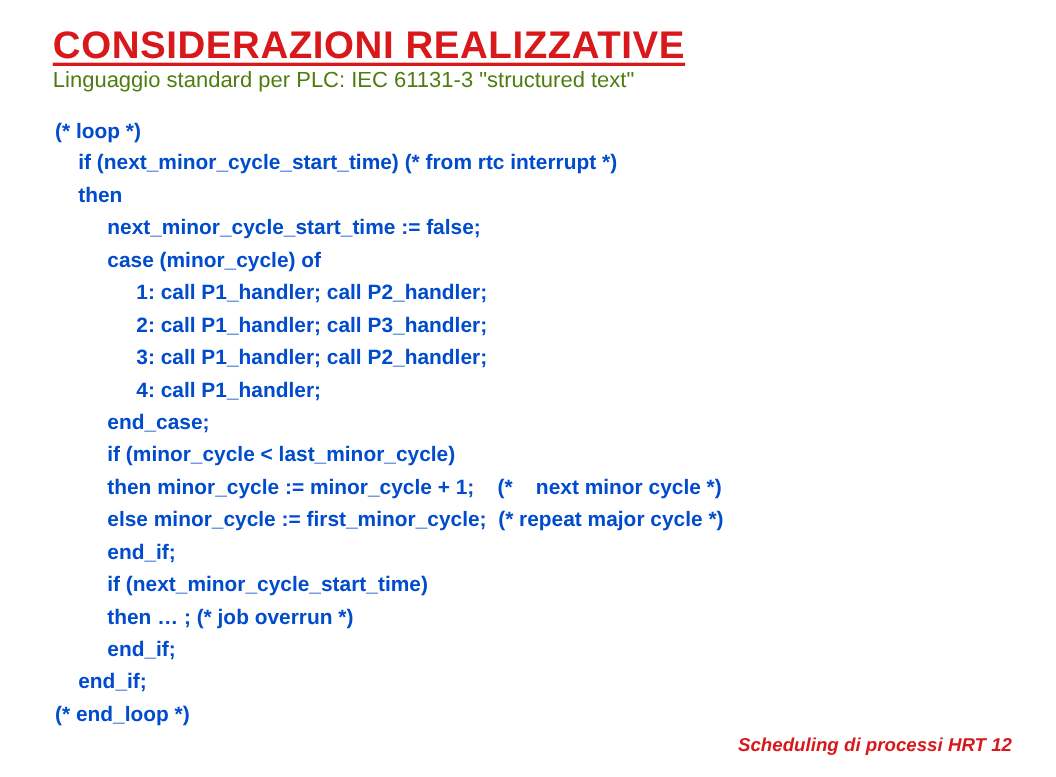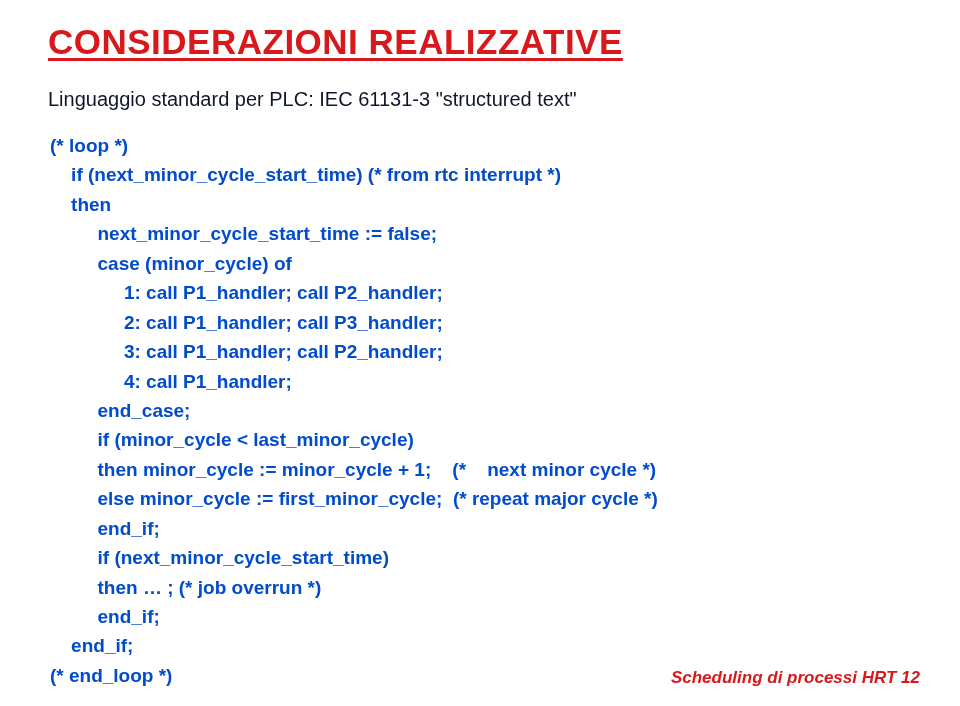--- a/index.html
+++ b/index.html
@@ -14,25 +14,24 @@
   .slide {
     padding: 22px 48px 0 48px;
   }
   .title {
     color: #d8181b;
     font-size: 35px;
     font-weight: bold;
     text-decoration: underline;
     text-decoration-thickness: 3px;
     text-underline-offset: 4px;
-    margin-bottom: 26px;
     letter-spacing: 0.5px;
   }
   .subtitle {
-    color: #0f172a;
+    color: #4d7c0f;
     font-size: 20px;
     margin-bottom: 20px;
   }
   .code {
     color: #004ccc;
     font-size: 19px;
     line-height: 1.55;
     white-space: pre;
     margin-left: 2px;
     font-weight: bold;

